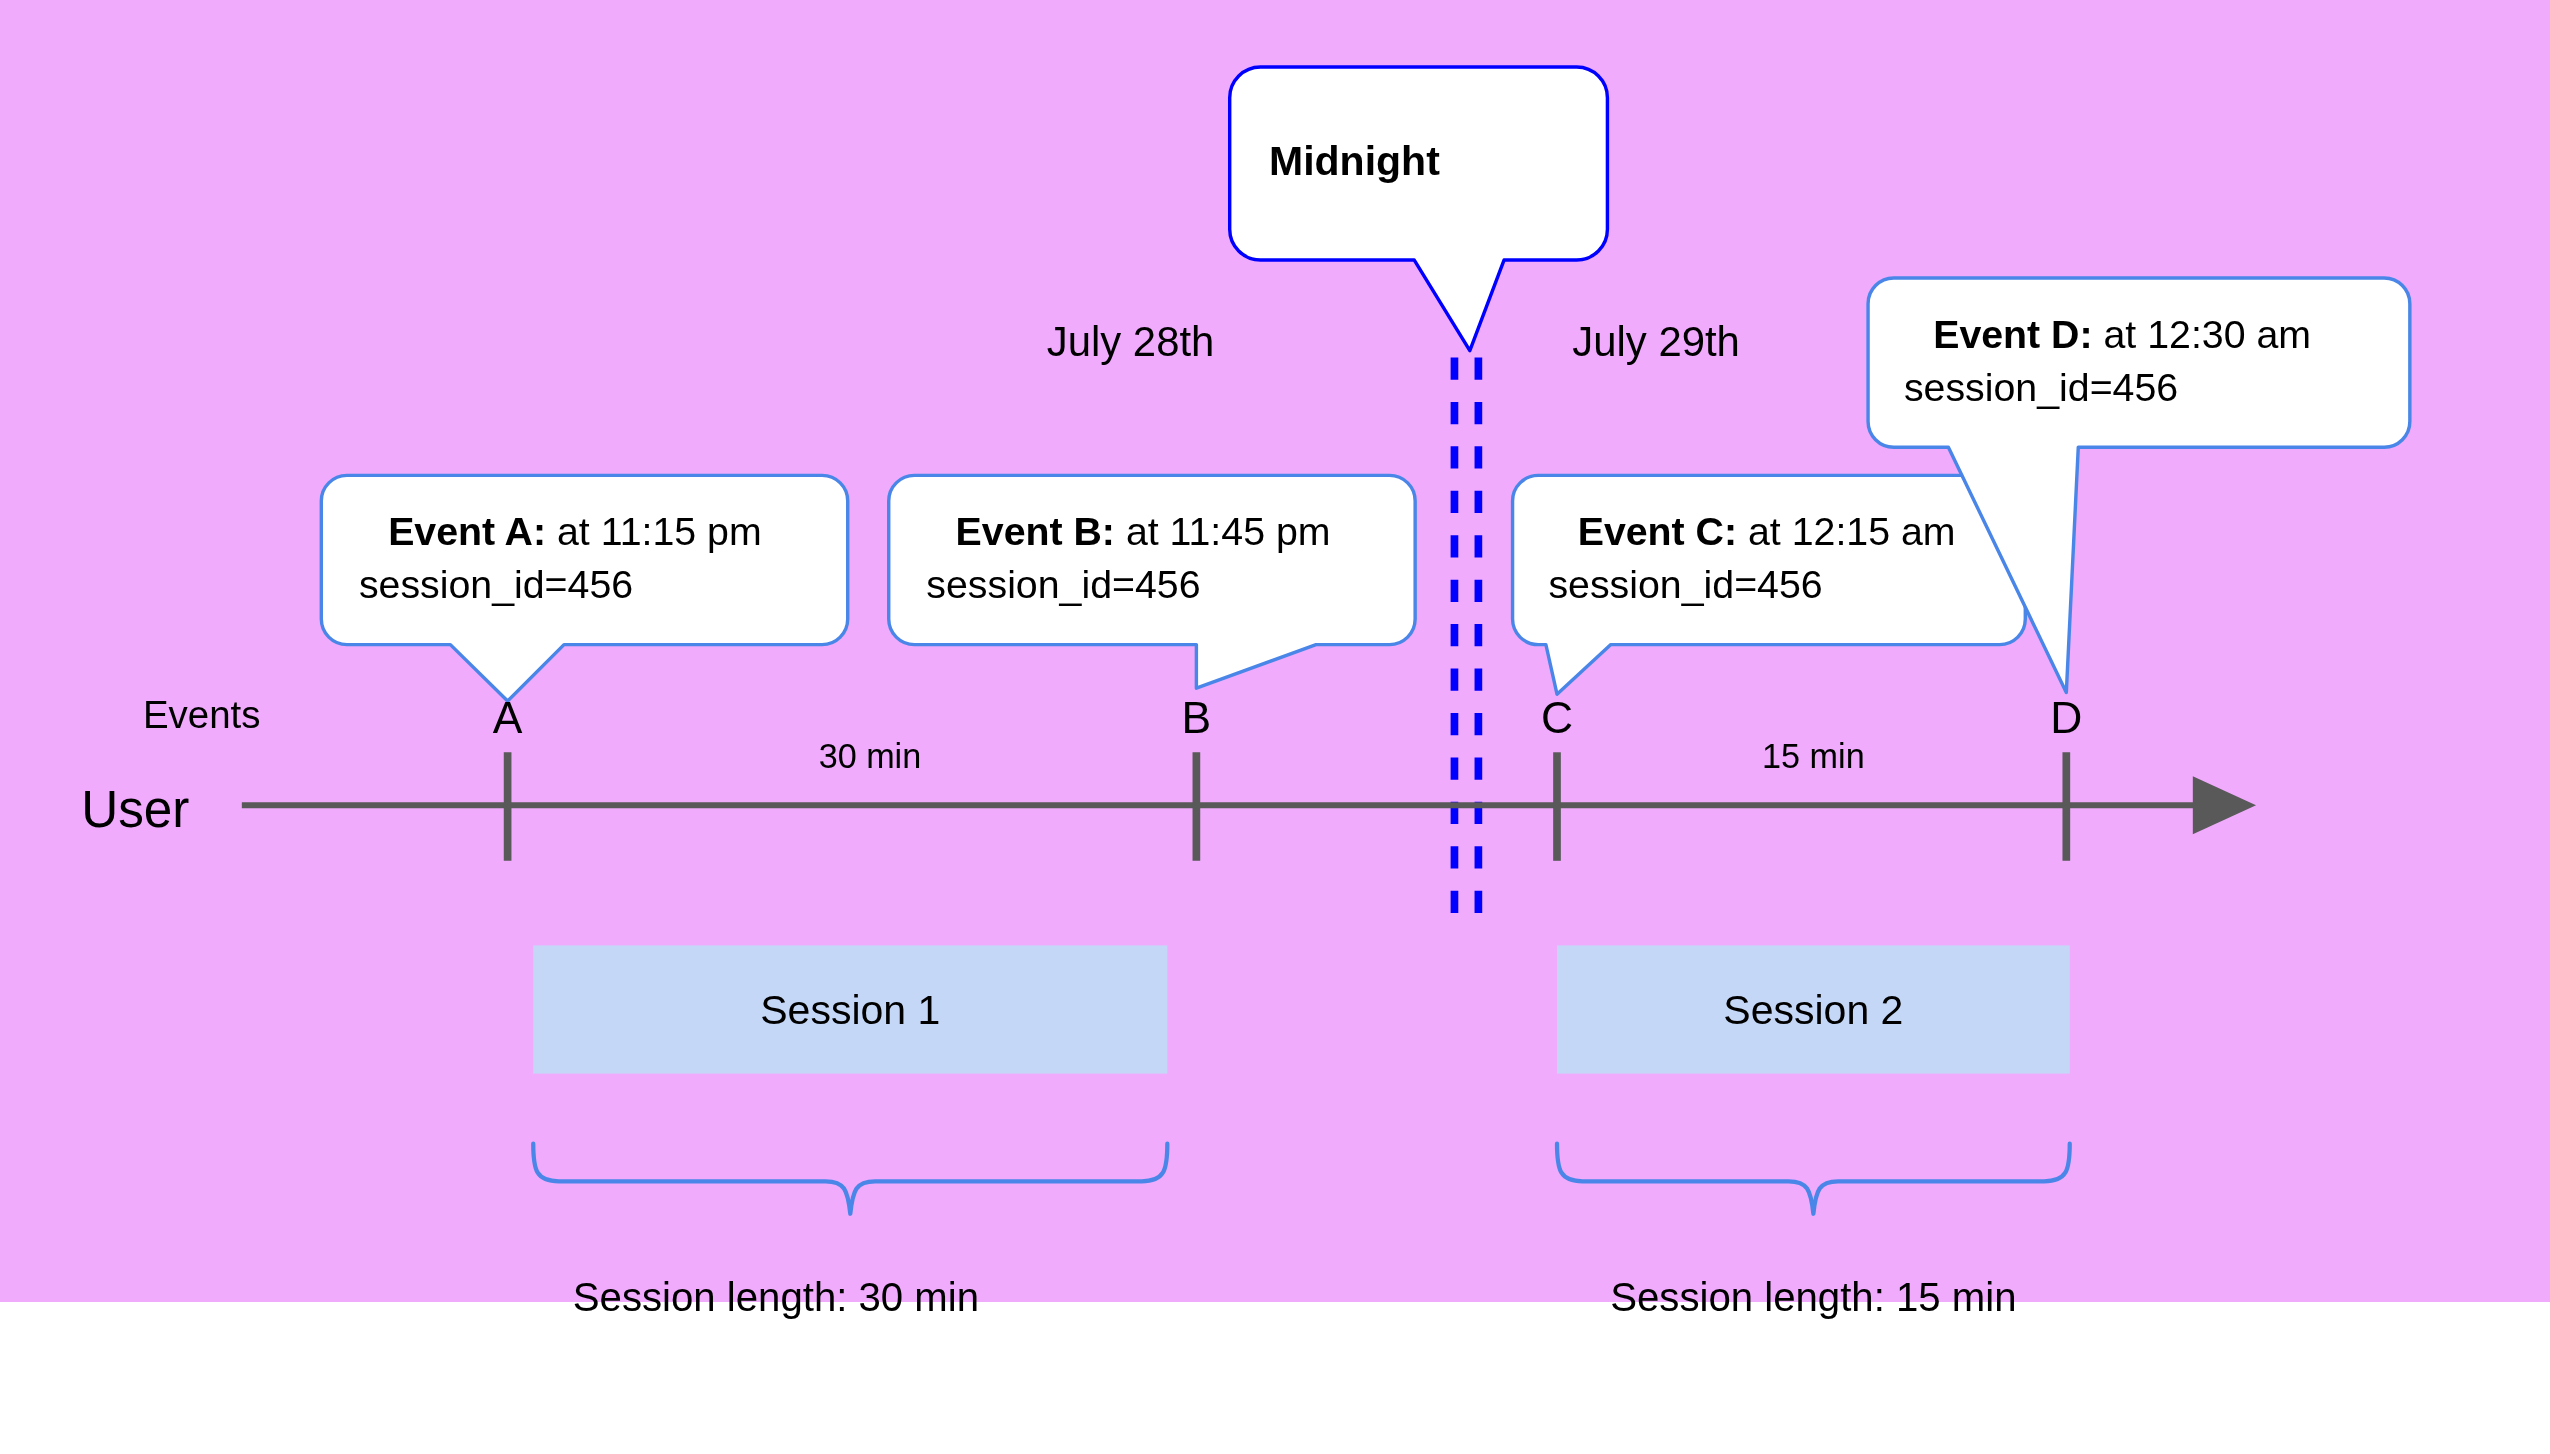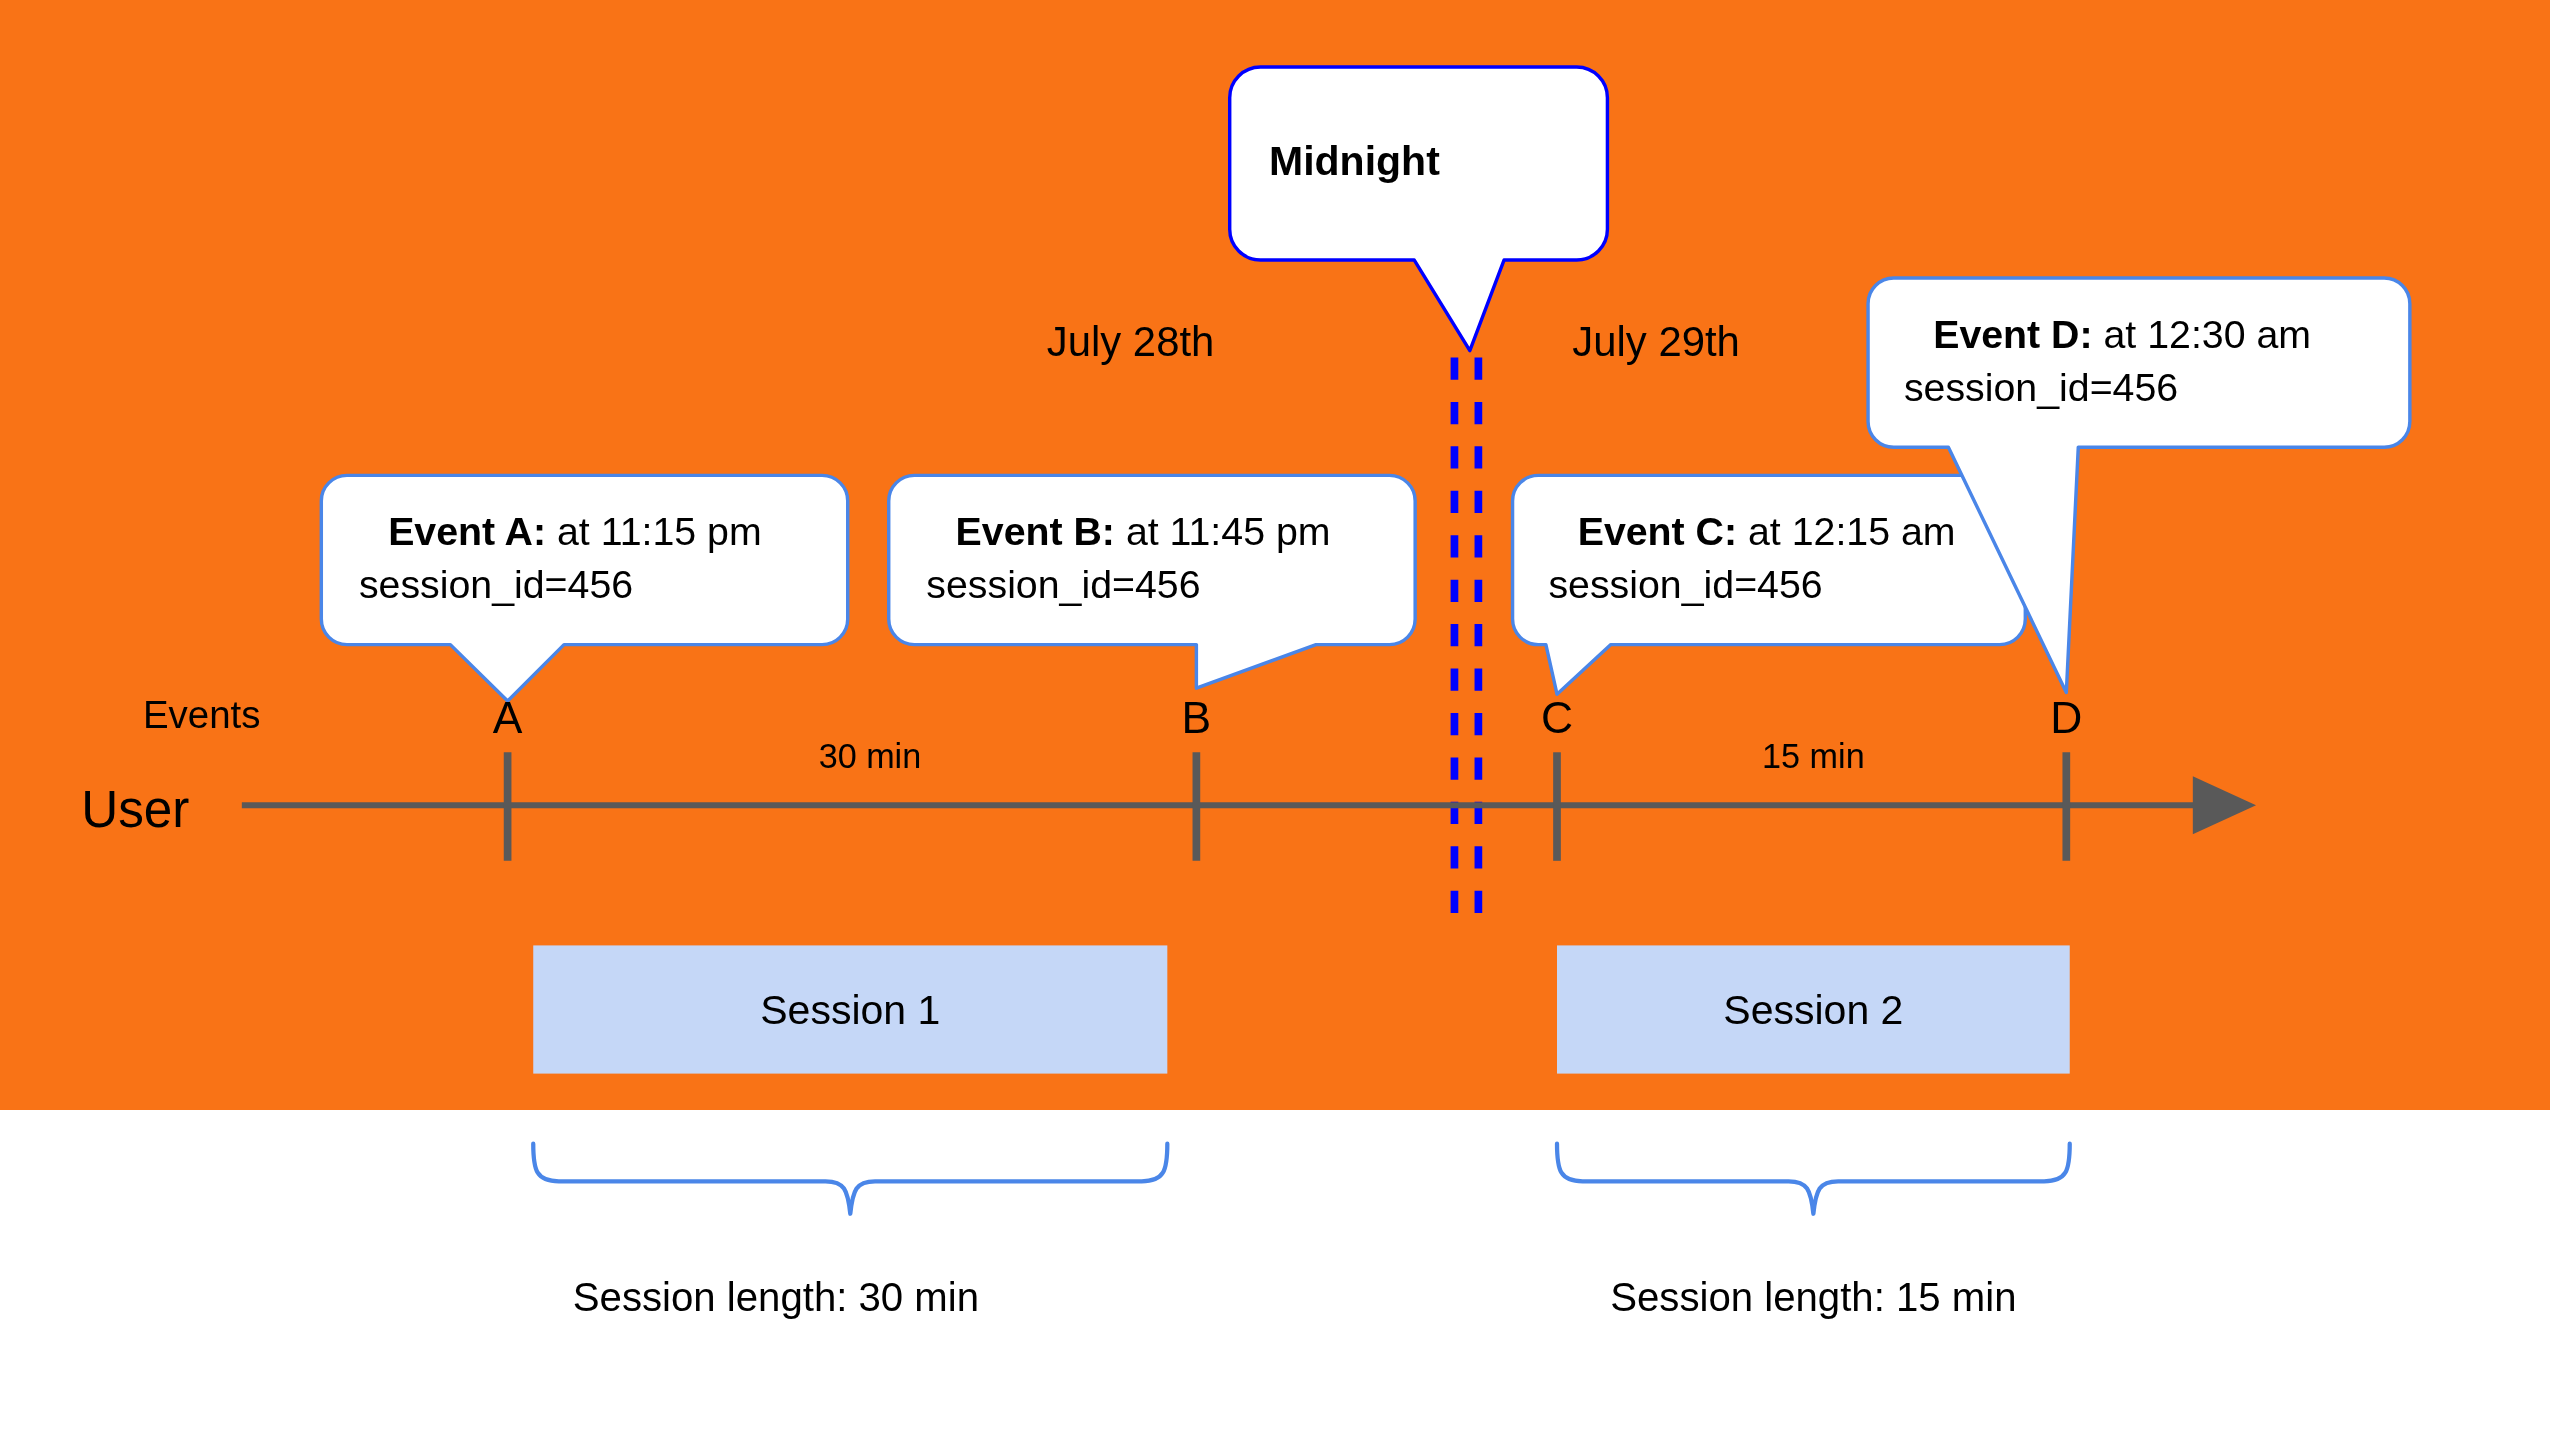--- a/index.html
+++ b/index.html
@@ -10,22 +10,22 @@
   }
   body {
     width: 2550px;
     height: 1455px;
     overflow: hidden;
     font-family: "Liberation Sans", sans-serif;
   }
   #diagram-root {
     position: relative;
     width: 2550px;
-    height: 1110px;
-    background: #f97316;
+    height: 1302px;
+    background: #f0abfc;
   }
   svg.canvas {
     display: block;
     width: 2550px;
     height: 1455px;
   }
   text {
     font-family: "Liberation Sans", sans-serif;
     fill: #000000;
     white-space: pre;

